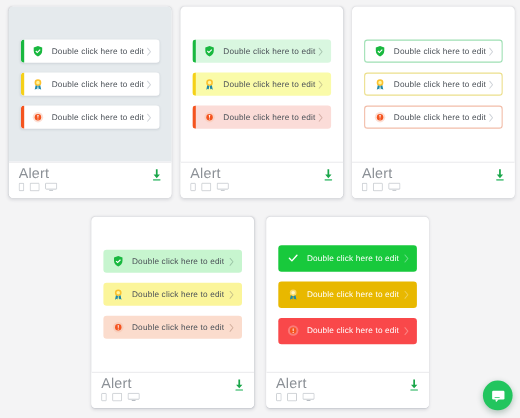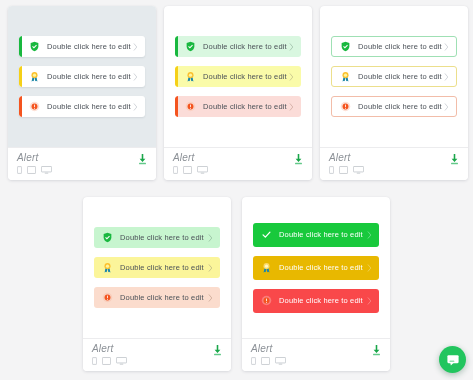--- a/index.html
+++ b/index.html
@@ -46,25 +46,24 @@
   .card-footer {
     flex: 0 0 auto;
     height: 33px;
     border-top: 1px solid #ececee;
     background: #fff;
     padding: 4px 9px 0 9px;
     box-sizing: border-box;
     position: relative;
   }
   .footer-label {
-    font-size: 10px;
+    font-size: 13px;
     color: #8b9096;
     letter-spacing: 0.2px;
     line-height: 11px;
-    font-style: italic;
   }
   .device-row {
     display: flex;
     align-items: flex-end;
     gap: 5px;
     margin-top: 3px;
   }
   .dl-btn {
     position: absolute;
     right: 8px;

